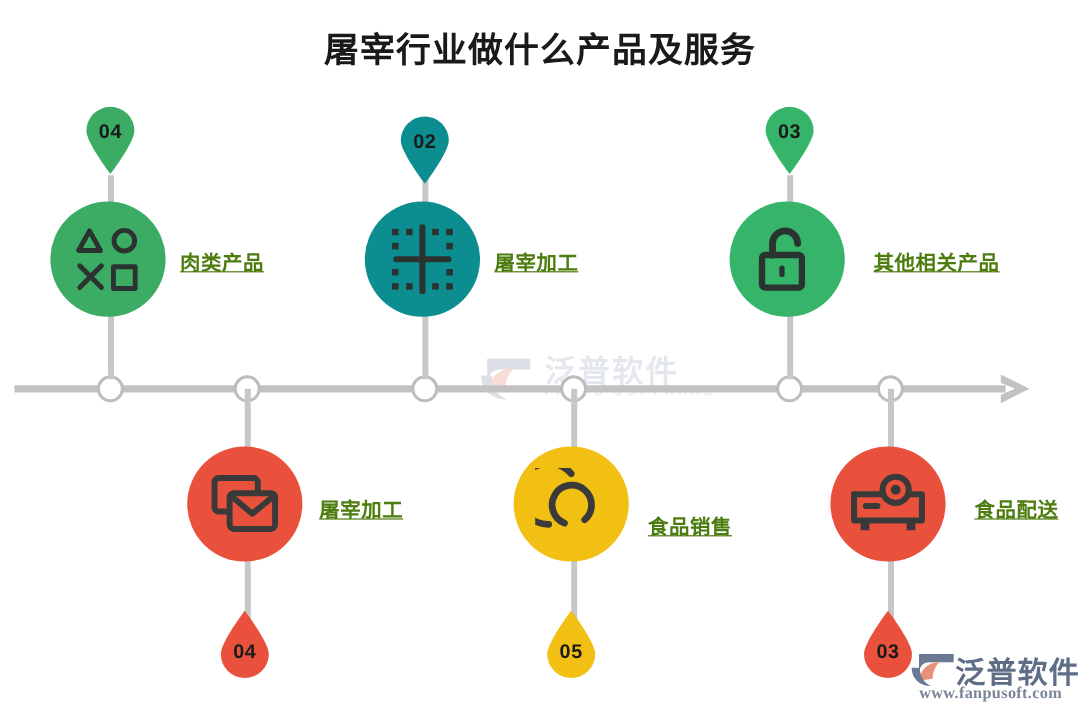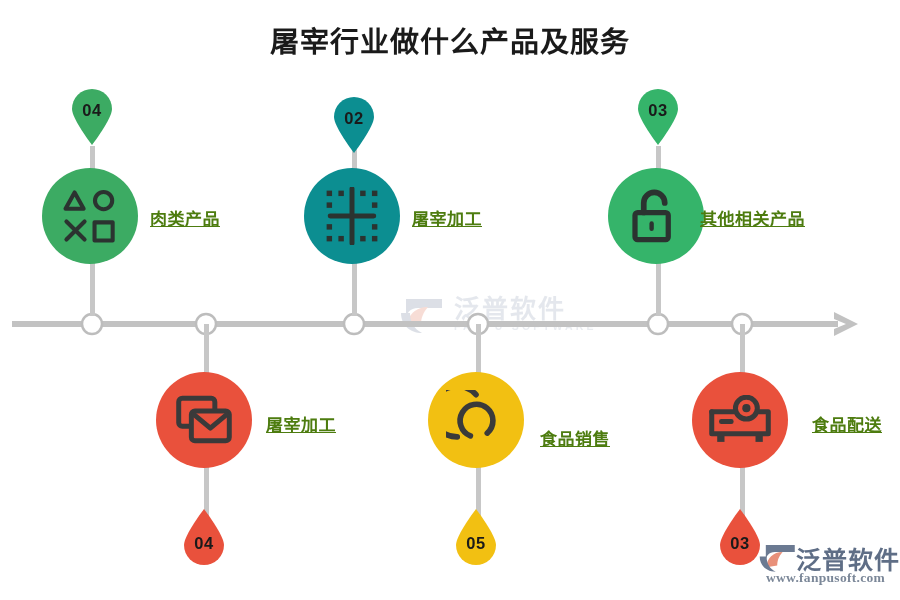--- a/index.html
+++ b/index.html
@@ -244,21 +244,21 @@
     </svg>
     <div class="pin-num">03</div>
   </div>
   <div class="node" style="left:608px; top:168px; width:96px; height:96px; background:#35b46a;">
     <svg width="54" height="56" viewBox="0 0 60 64">
       <path d="M16 28 L16 17 A12 12 0 0 1 40 17" fill="none" stroke="#2b3330" stroke-width="6.5" stroke-linecap="round"></path>
       <rect x="6" y="28" width="38" height="31" rx="3" fill="none" stroke="#2b3330" stroke-width="6"></rect>
       <rect x="22.5" y="38" width="5" height="11" rx="2.5" fill="#2b3330"></rect>
     </svg>
   </div>
-  <div class="node-label" style="left:700px; top:205px;text-align:right;">其他相关产品</div>
+  <div class="node-label" style="left:728px; top:205px;text-align:right;">其他相关产品</div>
 
   <div class="stem" style="left:203.5px; top:324px; height:204px;"></div>
   <div class="node" style="left:156px; top:372px; width:96px; height:96px; background:#e9513c;">
     <svg width="56" height="50" viewBox="0 0 62 54">
       <rect x="3" y="3" width="40" height="31" rx="4" fill="none" stroke="#3a3a3a" stroke-width="5.5"></rect>
       <rect x="17" y="17" width="42" height="33" rx="4" fill="#e9513c" stroke="#3a3a3a" stroke-width="5.5"></rect>
       <path d="M20 21 L38 36 L56 21" fill="none" stroke="#3a3a3a" stroke-width="5.5" stroke-linecap="round" stroke-linejoin="round"></path>
     </svg>
   </div>
   <div class="pin up" style="left:181px; top:508px;">

